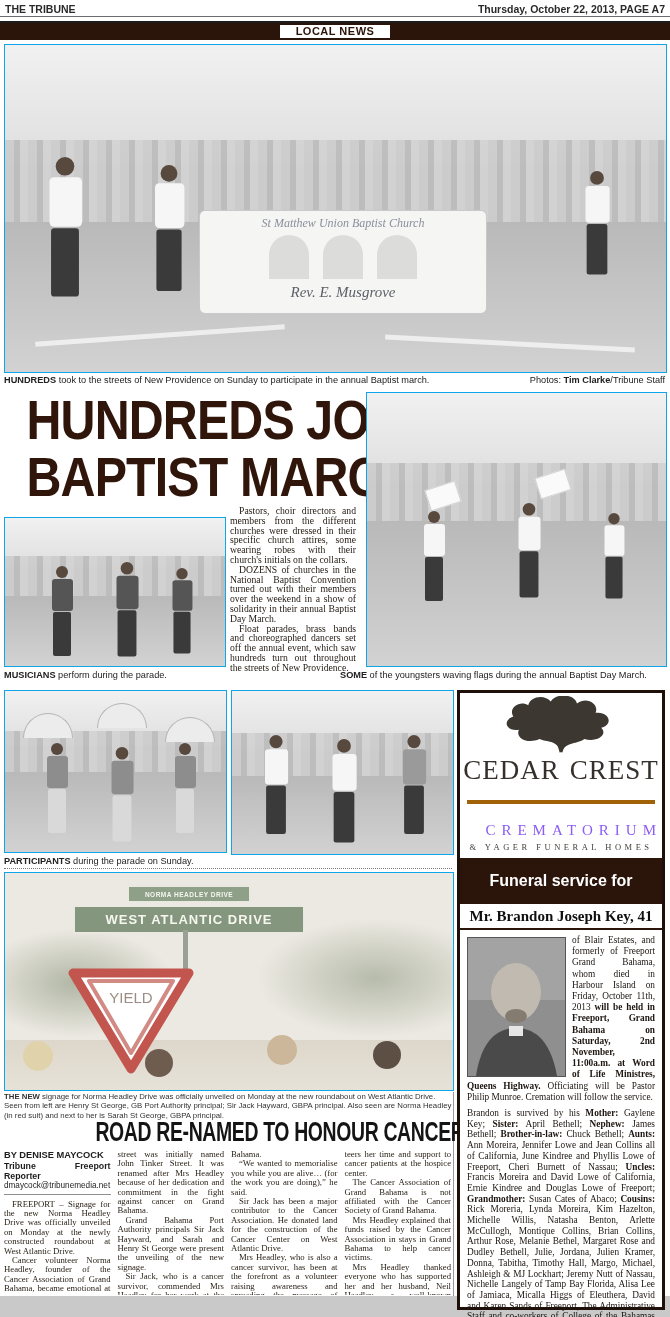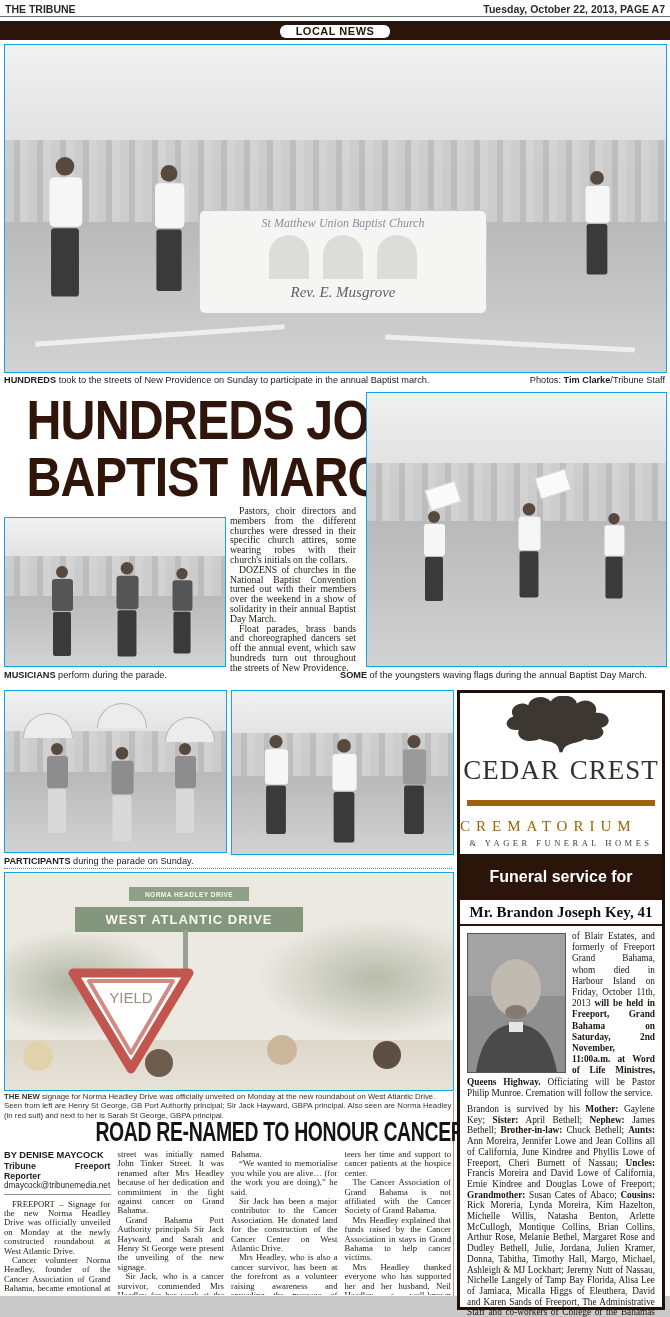--- a/index.html
+++ b/index.html
@@ -6,21 +6,21 @@
   .page{position:relative;width:670px;height:1317px;margin:0 auto;background:#ffffff;
         overflow:hidden;font-family:"Liberation Serif",serif;color:#221a12;}
   .abs{position:absolute;}
 
   
   .masthead{top:3px;left:5px;right:5px;display:flex;justify-content:space-between;
             font-family:"Liberation Sans",sans-serif;font-size:10.5px;font-weight:bold;color:#2a2a2a;}
   .rule-double{top:16px;left:0;width:670px;height:4px;border-top:1px solid #6b6b6b;border-bottom:2px solid #1d1d1d;}
   .localnews-bar{top:23px;left:0;width:670px;height:17px;background:#2b140a;display:flex;align-items:center;justify-content:center;}
   .localnews-box{background:#fff;color:#2b140a;font-family:"Liberation Sans",sans-serif;
-                 font-weight:bold;font-size:11px;line-height:13px;padding:0 16px;letter-spacing:.5px;border-radius:6px;}
+                 font-weight:bold;font-size:11px;line-height:13px;padding:0 16px;letter-spacing:.5px;}
 
   
   .photo{position:absolute;border:1px solid #0ea5e9;background:#d9d9d9;overflow:hidden;}
   .ph-sky{position:absolute;left:0;right:0;top:0;background:linear-gradient(#f1f1f1,#dedede);}
   .ph-crowd{position:absolute;left:0;right:0;background:repeating-linear-gradient(90deg,#c7c7c7 0 9px,#b3b3b3 9px 15px,#cfcfcf 15px 23px);opacity:.75;}
   .ph-road{position:absolute;left:0;right:0;bottom:0;background:linear-gradient(#b9b9b9,#d2d2d2);}
   .lane{position:absolute;background:#f3f3f3;opacity:.85;}
 
   .fig{position:absolute;width:24px;display:flex;flex-direction:column;align-items:center;transform-origin:top center;}
   .fig i{display:block;}
@@ -70,45 +70,45 @@
           padding-bottom:3px;margin-bottom:5px;color:#1d1d1d;}
   .by-name{font-weight:bold;font-size:9.3px;line-height:10.5px;}
   .by-title{font-weight:bold;font-size:8.8px;line-height:10px;}
   .by-email{font-size:8.2px;line-height:10px;}
 
   .grayband{background:#c9c9c9;}
 
   
   .ad{position:absolute;left:457px;top:690px;width:208px;height:620px;box-sizing:border-box;
       border:3px solid #1e0f08;background:#fff;z-index:5;}
-  .ad-logo{position:relative;height:104px;margin:3px 7px 12px;border-bottom:6px solid #a16207;}
+  .ad-logo{position:relative;height:104px;margin:3px 7px 18px;border-bottom:4px solid #a16207;}
   .ad-canopy{position:absolute;left:50%;transform:translateX(-50%);top:0;}
   .ad-words{position:absolute;left:0;right:0;top:52px;display:flex;justify-content:center;align-items:flex-end;
             font-size:27px;letter-spacing:1px;color:#35302b;line-height:30px;}
   .ad-trunk{width:7px;height:34px;background:#3c3731;margin:0 5px 3px;}
-  .ad-crem{text-align:left;font-size:15px;letter-spacing:6px;color:#a16207;margin-top:5px;}
+  .ad-crem{text-align:right;font-size:15px;letter-spacing:6px;color:#8b5cf6;margin-top:5px;}
   .ad-yager{text-align:center;font-size:8.5px;letter-spacing:3.5px;color:#443f39;margin:3px 0 6px;}
   .ad-banner{background:#2b140a;color:#fff;text-align:center;font-family:"Liberation Sans",sans-serif;
              font-weight:bold;font-size:16px;padding:14px 0;}
   .ad-name{text-align:center;font-weight:bold;font-size:15px;color:#101010;padding:4px 0 3px;border-bottom:2px solid #2b140a;}
   .ad-body{padding:5px 7px;font-size:9.3px;line-height:10.7px;text-align:justify;color:#1c1510;}
   .ad-photo{float:left;width:97px;height:138px;margin:2px 6px 1px 0;border:1px solid #555;background:#8f8f8f;}
   .ad-body p{margin:0;}
   .ad-body p.intro{line-height:11.2px;}
   .ad-body p.surv{clear:both;padding-top:5px;}
   .ad-body p.resp{margin-top:9px;}
 </style>
 </head>
 <body>
 
 <div class="page">
 
   <div class="abs masthead">
     <span>THE TRIBUNE</span>
-    <span>Tuesday, October 22, 2013, PAGE A7</span>
+    <span>Thursday, October 22, 2013, PAGE A7</span>
   </div>
   <div class="abs rule-double"></div>
 
   <div class="abs localnews-bar">
     <span class="localnews-box">LOCAL NEWS</span>
   </div>
 
   <div class="photo" style="top:44px;left:4px;width:661px;height:327px;">
     <div class="ph-sky" style="height:120px;"></div>
     <div class="ph-crowd" style="top:95px;height:85px;"></div>

